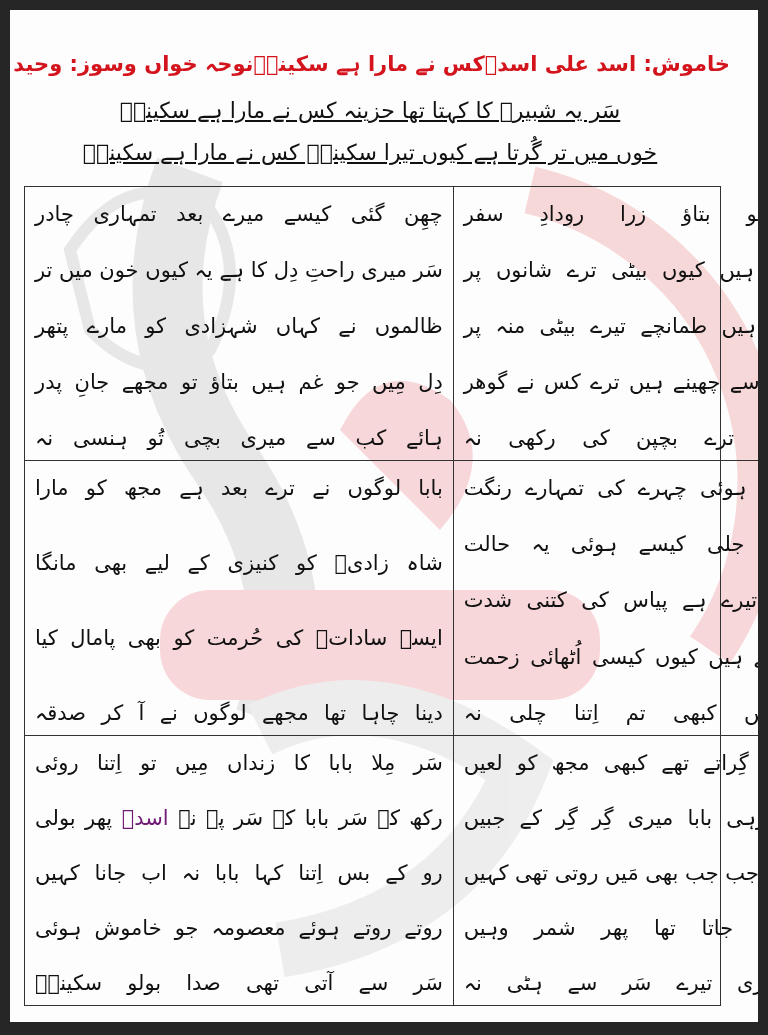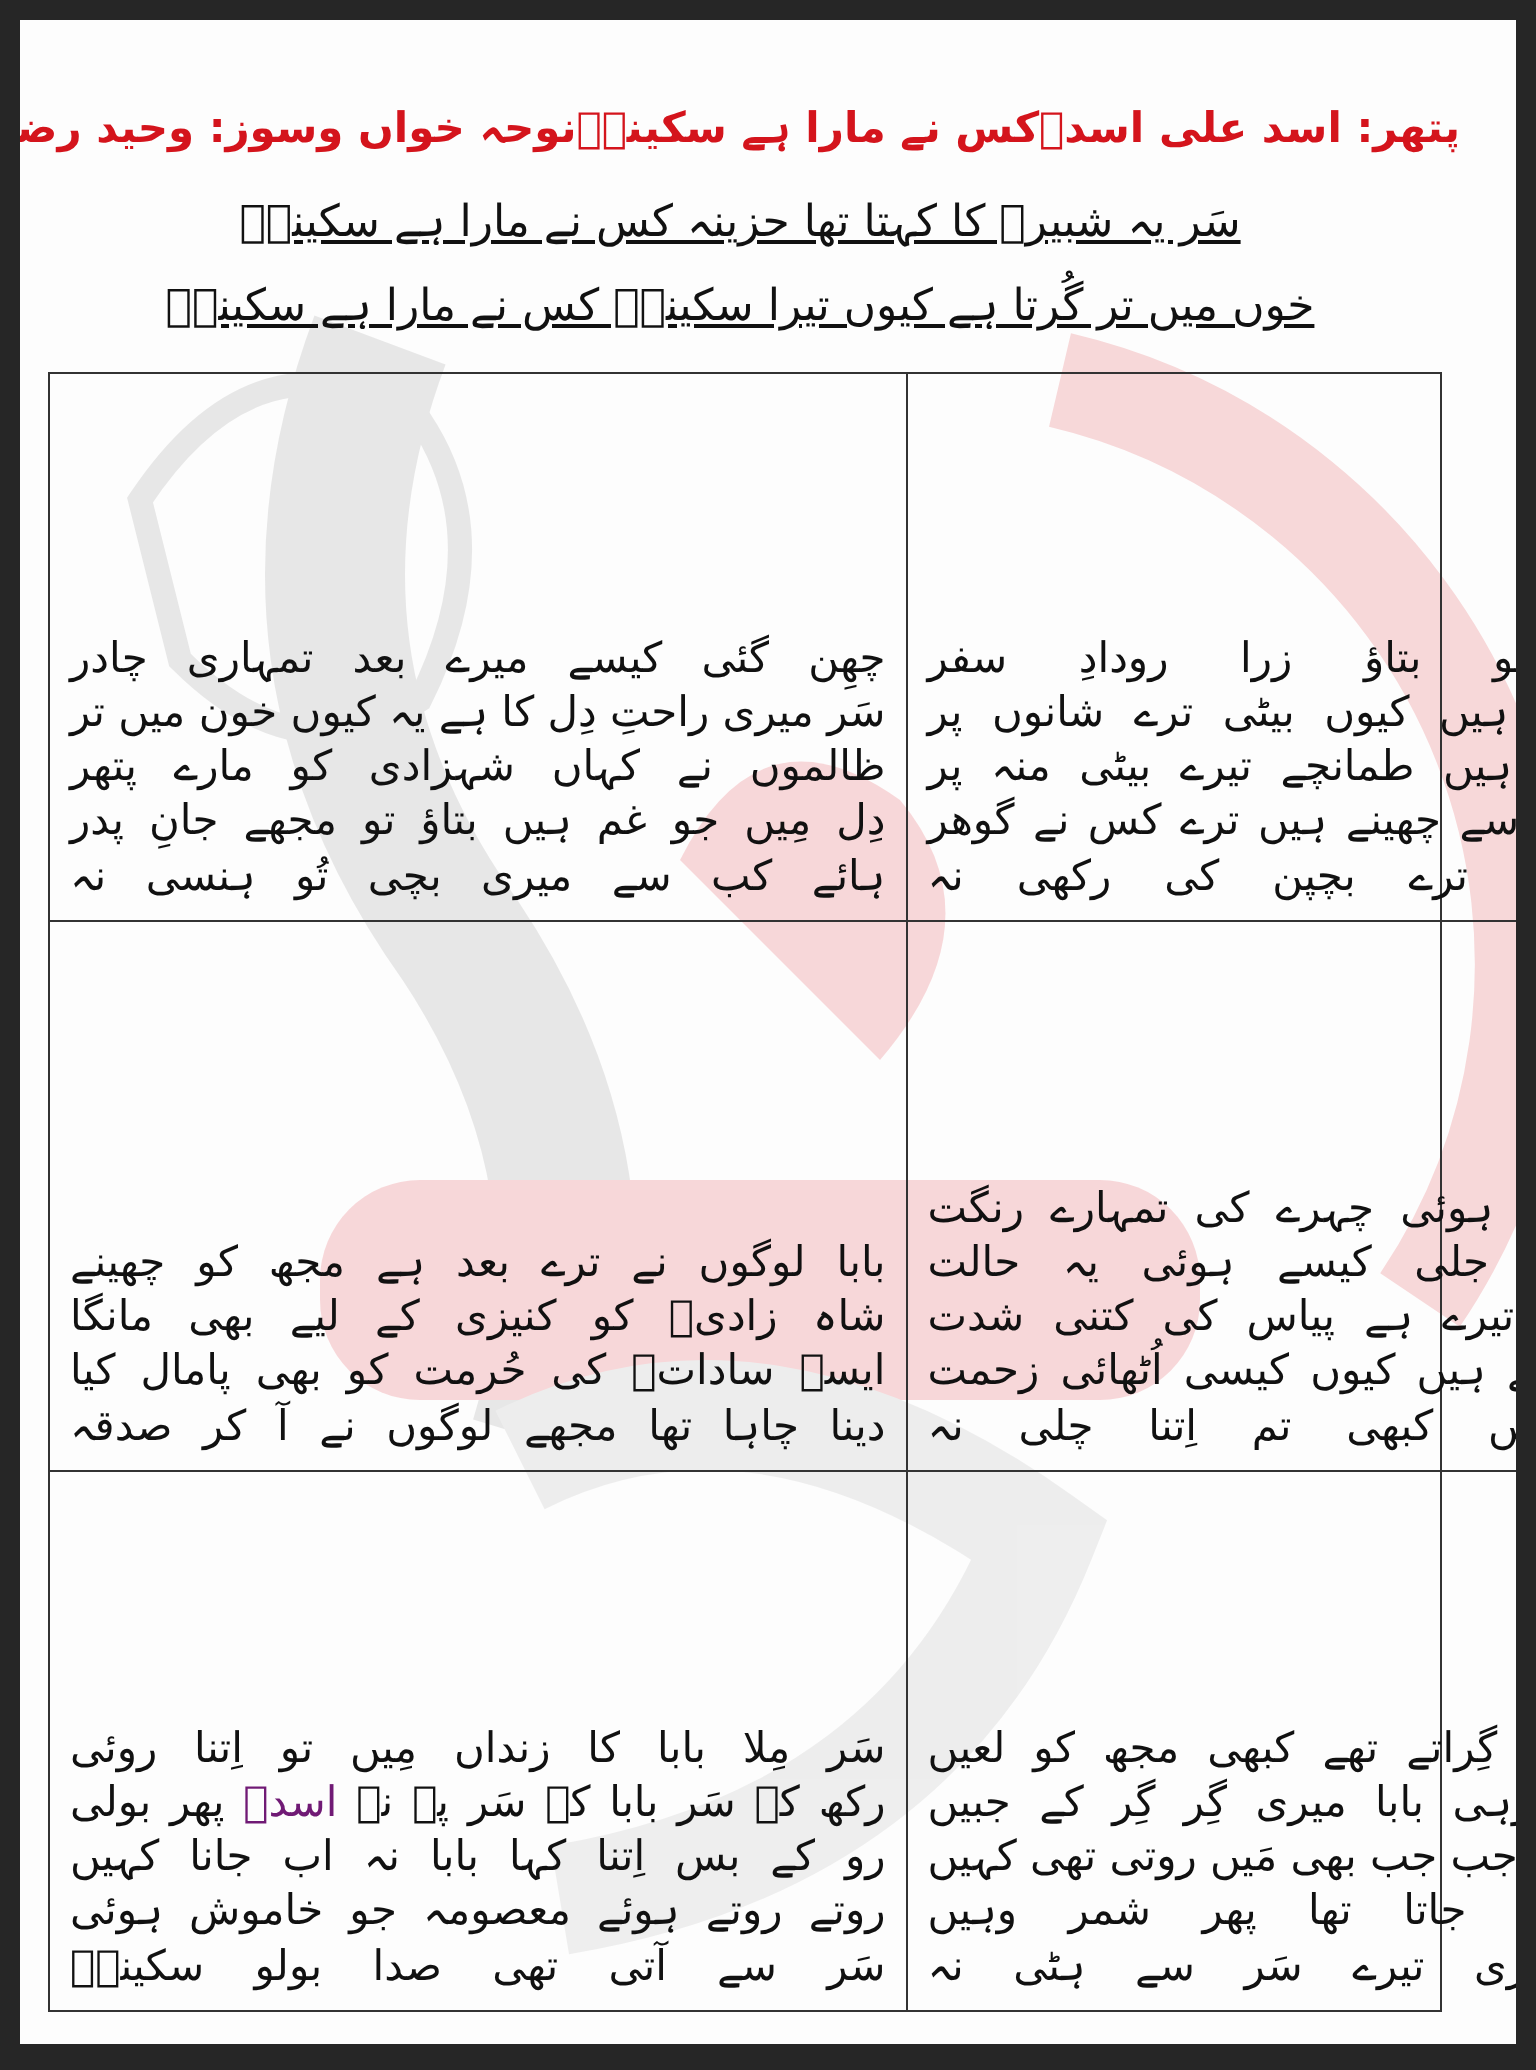--- a/index.html
+++ b/index.html
@@ -25,21 +25,21 @@
     .chorus.l1 { top:88px; }
     .chorus.l2 { top:130px;text-align:center; }
     .grid {
       position:absolute; left:14px; top:176px; width:697px; height:820px;
       border:1.5px solid #333; box-sizing:border-box;
       display:grid; grid-template-columns:1fr 1fr; grid-template-rows:274px 275px 1fr;
     }
     .cell {
       border-left:1.5px solid #333; border-bottom:1.5px solid #333; box-sizing:border-box;
       direction:rtl; padding:14px 10px 0 10px; display:flex; flex-direction:column;
-      justify-content:flex-end; padding-bottom:8px;
+      justify-content:space-between; padding-bottom:8px;
     }
     .cell.left { border-left:none; }
     .cell.last { border-bottom:none; }
     .line {
       font-size:21px; color:#111; text-align:justify; text-align-last:justify;
       white-space:nowrap; line-height:1.3;
     }
     .accent { color:#701a75; }
   </style>
 </head>
@@ -51,21 +51,21 @@
       <path d="M520 180 A300 300 0 0 1 700 640" fill="none" stroke="#e0303a" stroke-width="48"></path>
       <path d="M180 160 q-60 160 40 300 q80 120 40 250" fill="none" stroke="#888" stroke-width="70"></path>
       <path d="M330 420 q40 -80 110 -30 q50 60 -10 130 z" fill="#e0303a"></path>
       <rect x="150" y="580" width="440" height="110" rx="50" fill="#e0303a"></rect>
       <path d="M250 720 q120 -60 260 40 q-60 150 -240 180" fill="none" stroke="#aaa" stroke-width="55"></path>
       <path d="M60 240 q60 -90 140 -40 q40 60 0 140 q-60 40 -120 -20 z" fill="none" stroke="#888" stroke-width="12"></path>
     </g>
   </svg>
 
   <div class="head-row">
-    <span>پتھر: اسد علی اسدؔ</span>
+    <span>خاموش: اسد علی اسدؔ</span>
     <span>کس نے مارا ہے سکینہؑ</span>
     <span>نوحہ خواں وسوز: وحید رضوی</span>
   </div>
 
   <div class="chorus l1">سَر یہ شبیرؑ کا کہتا تھا حزینہ کس نے مارا ہے سکینہؑ</div>
   <div class="chorus l2">خوں میں تر گُرتا ہے کیوں تیرا سکینہؑ کس نے مارا ہے سکینہؑ</div>
 
   <div class="grid">
 
     <div class="cell" style="grid-column:2;grid-row:1;border-left:1.5px solid #333;">
@@ -84,21 +84,21 @@
     </div>
 
     <div class="cell" style="grid-column:2;grid-row:2;border-left:1.5px solid #333;">
       <div class="line">کیوں ہے بدلی ہوئی چہرے کی تمہارے رنگت</div>
       <div class="line">کیسے پوشاک جلی کیسے ہوئی یہ حالت</div>
       <div class="line">ہائے لبوں پر تیرے ہے پیاس کی کتنی شدت</div>
       <div class="line">پاؤں مِیں چھالے ہیں کیوں کیسی اُٹھائی زحمت</div>
       <div class="line">اپنے گھر مِیں کبھی تم اِتنا چلی نہ</div>
     </div>
     <div class="cell left" style="grid-column:1;grid-row:2;">
-      <div class="line">بابا لوگوں نے ترے بعد ہے مجھ کو چھینے</div>
+      <div class="line">بابا لوگوں نے ترے بعد ہے مجھ کو مارا</div>
       <div class="line">شاہ زادیؑ کو کنیزی کے لیے بھی مانگا</div>
       <div class="line">ایسے ساداتؑ کی حُرمت کو بھی پامال کیا</div>
       <div class="line">دینا چاہا تھا مجھے لوگوں نے آ کر صدقہ</div>
     </div>
 
     <div class="cell last" style="grid-column:2;grid-row:3;border-left:1.5px solid #333;">
       <div class="line">چلتے ناقے سے گِراتے تھے کبھی مجھ کو لعیں</div>
       <div class="line">زخمی ہوتی رہی بابا میری گِر گِر کے جبیں</div>
       <div class="line">آپ کی یاد مِیں جب جب بھی مَیں روتی تھی کہیں</div>
       <div class="line">تازیانہ لیے آ جاتا تھا پھر شمر وہیں</div>

